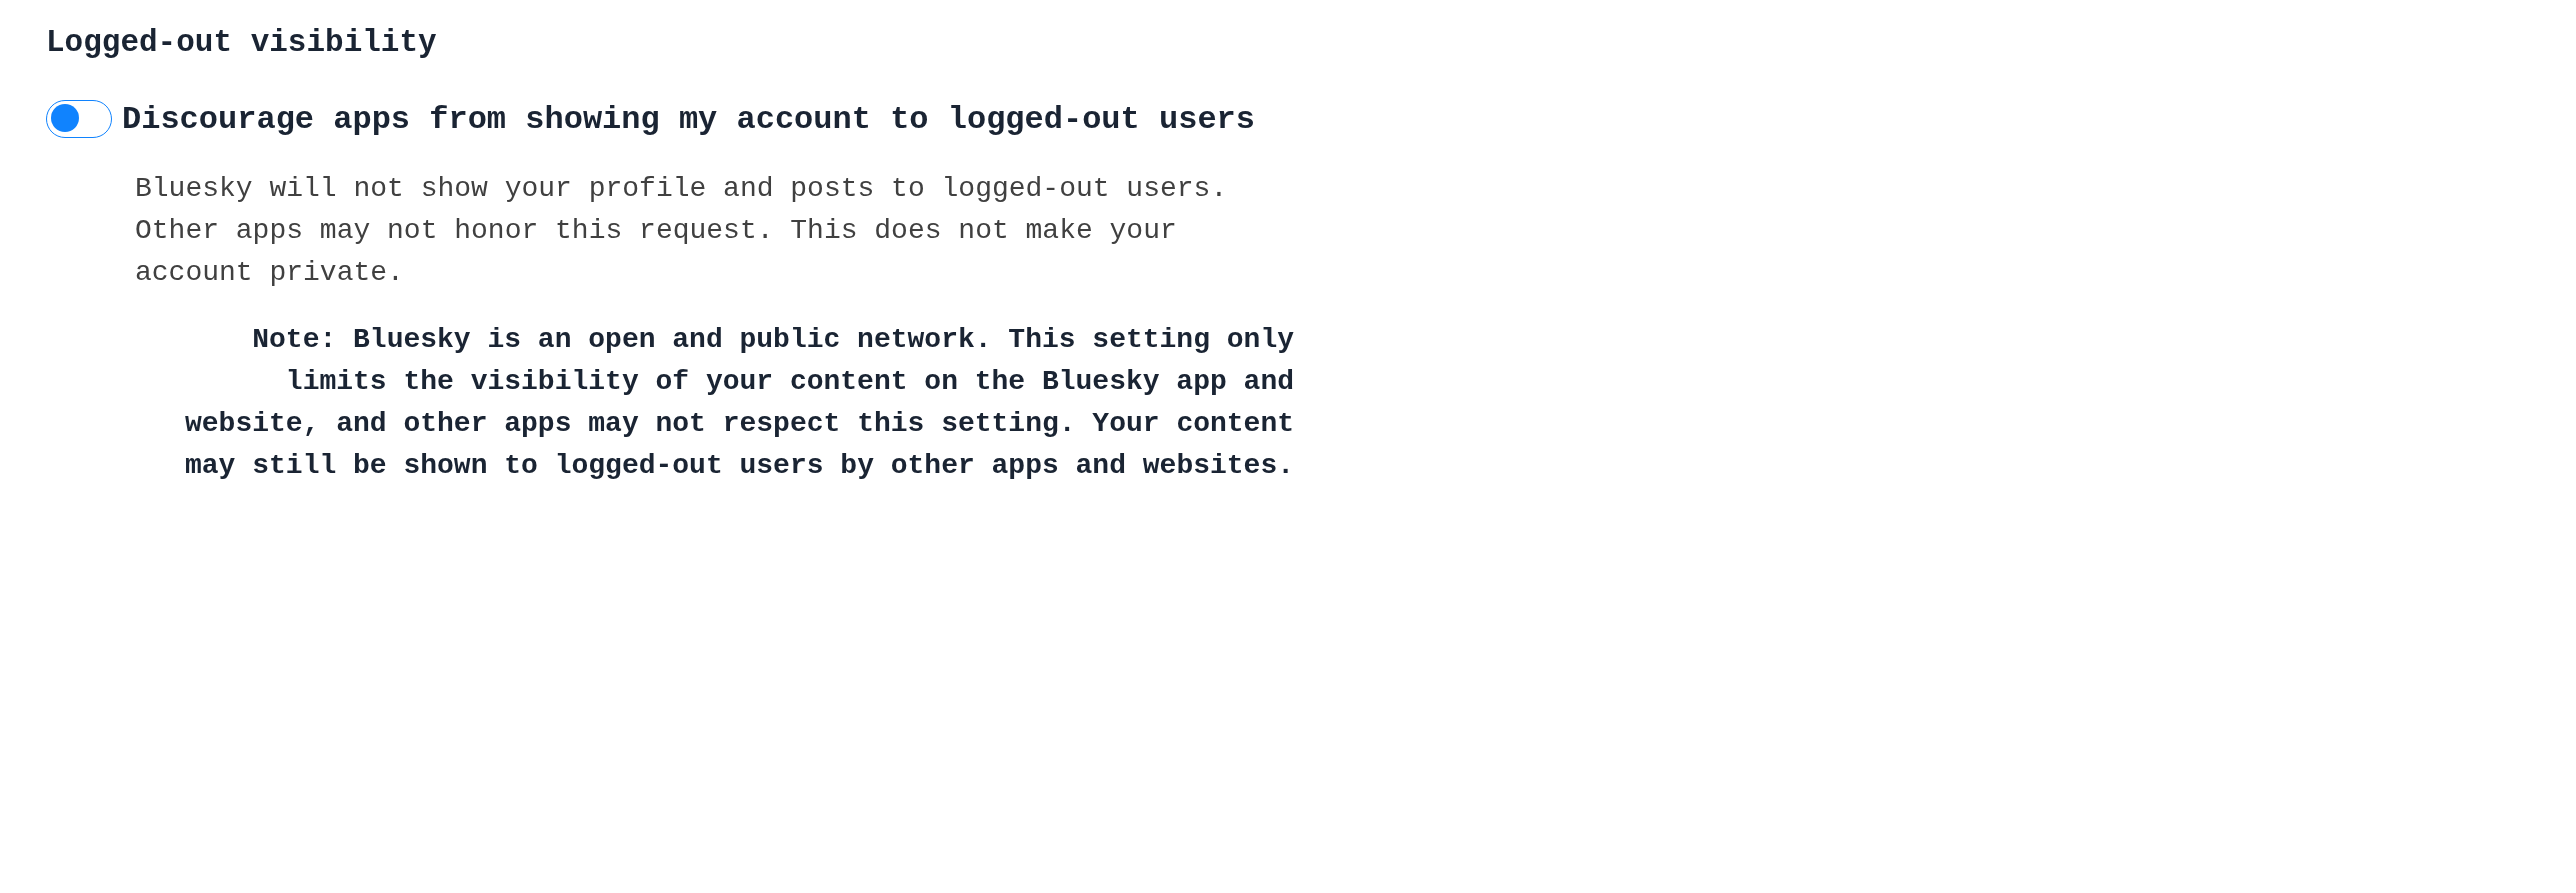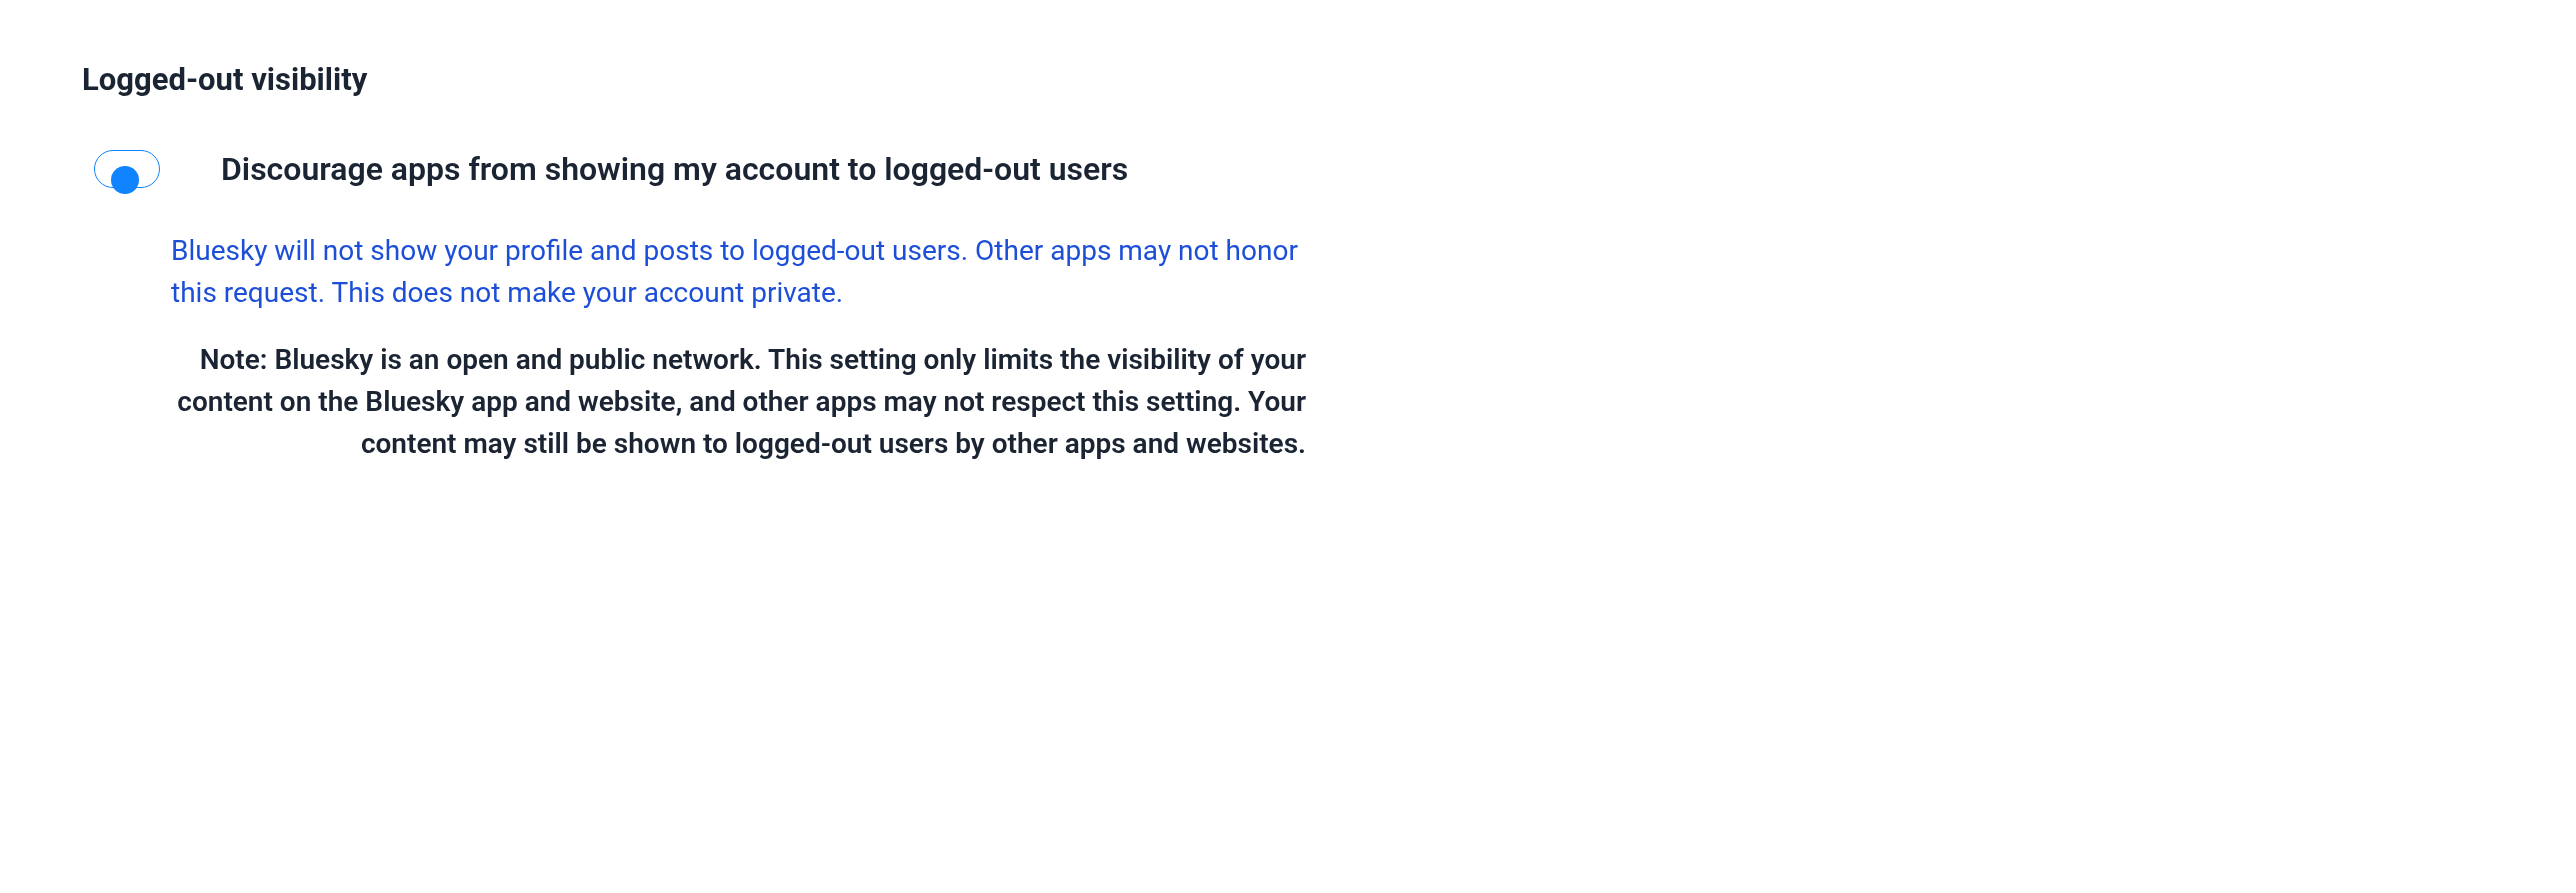--- a/index.html
+++ b/index.html
@@ -1,36 +1,37 @@
 <!DOCTYPE html>
 <html style="font-size:13.2px"><head>
   <meta charset="utf-8">
   <style>
     * {
-      margin: 12px;
+      margin: 0;
       padding: 0;
       box-sizing: border-box;
+      font-family: Liberation Mono, monospace;
     }
     body {
       font-family: -apple-system, BlinkMacSystemFont, "Segoe UI", Roboto, Helvetica, Arial, sans-serif;
       background: #ffffff;
       padding: 25px 46px;
       width: 2576px;
       height: 894px;
     }
     .section-title {
       font-size: 31px;
       font-weight: 700;
       color: #1a2433;
       margin-bottom: 40px;
     }
     .setting-row {
       display: flex;
       align-items: flex-end;
-      gap: 37px;
+      gap: 10px;
       margin-bottom: 30px;
     }
     .toggle {
       position: relative;
       width: 66px;
       height: 38px;
       border-radius: 19px;
       background: #ffffff;
       border: 1.7px solid #1083fe;
       cursor: pointer;
@@ -50,21 +51,21 @@
       font-weight: 600;
       color: #1a2433;
     }
     .description-block {
       margin-left: 89px;
       max-width: 1159px;
     }
     .description {
       font-size: 28px;
       line-height: 1.5;
-      color: #1d4ed8;
+      color: #404040;
       margin-bottom: 25px;
     }
     .note {
       font-size: 28px;
       line-height: 1.5;
       color: #1a2433;
       font-weight: 600;
       text-align: right;
     }
   </style>

